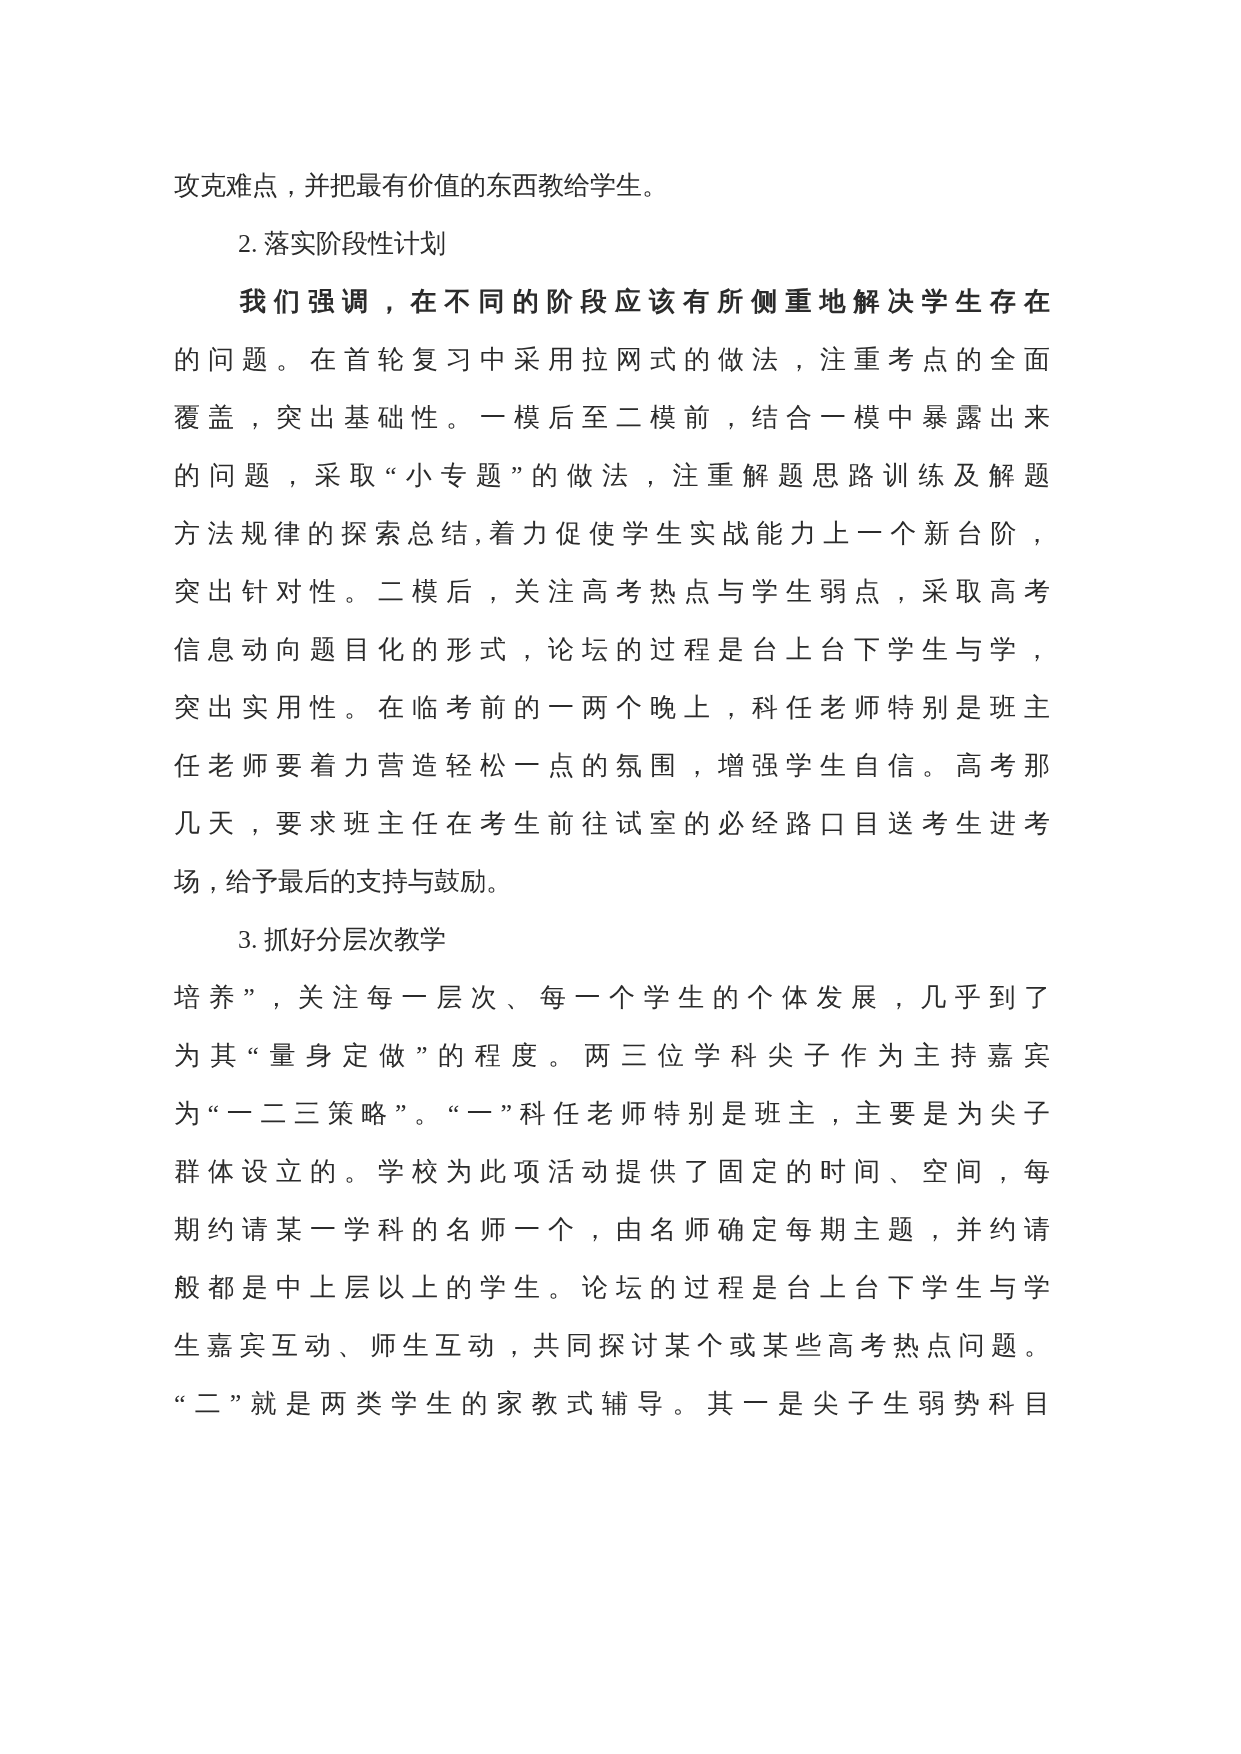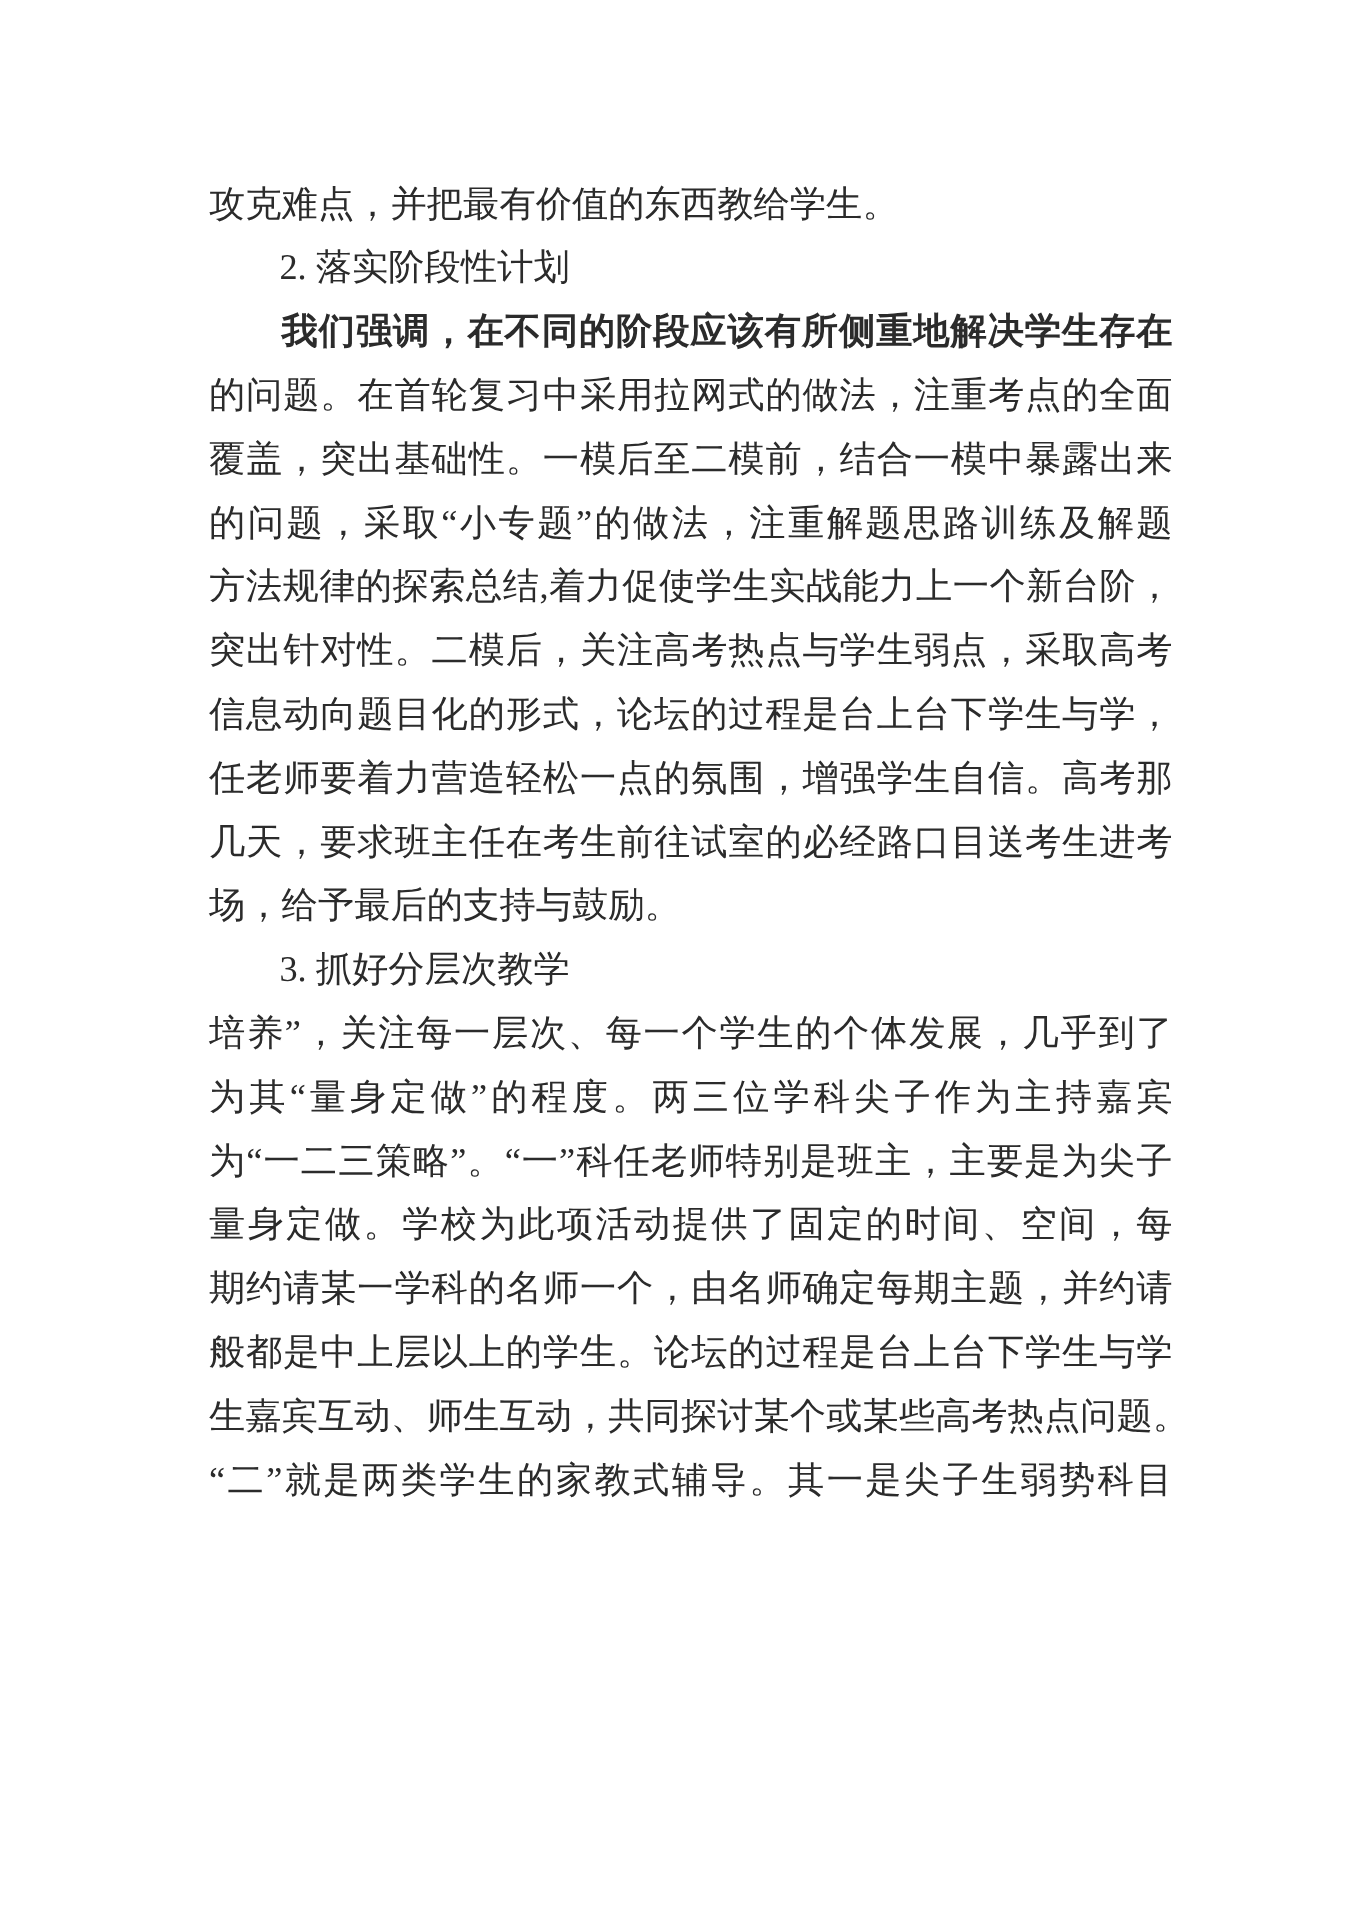--- a/index.html
+++ b/index.html
@@ -9,24 +9,24 @@
     font-family: "Liberation Serif", "DejaVu Serif", serif;
   }
   .page {
     position: relative;
     width: 1241px; height: 1754px;
     background: var(--page-bg, #ffffff);
     overflow: hidden;
   }
   .text-block {
     position: absolute;
-    left: 190px; top: 157px;
+    left: 174px; top: 157px;
     width: 876px;
     color: var(--text-color, #2b2b2b);
-    font-size: 33px;
+    font-size: 26px;
   }
   .para { margin: 0; padding: 0; }
   .line {
     display: block;
     height: 58px;
     line-height: 58px;
     white-space: nowrap;
     text-align: justify;
     text-align-last: justify;
   }
@@ -47,31 +47,32 @@
         <span class="line first last">2. 落实阶段性计划</span>
       </p>
       <p class="para body">
         <span class="line first">我们强调，在不同的阶段应该有所侧重地解决学生存在</span>
         <span class="line">的问题。在首轮复习中采用拉网式的做法，注重考点的全面</span>
         <span class="line">覆盖，突出基础性。一模后至二模前，结合一模中暴露出来</span>
         <span class="line">的问题，采取“小专题”的做法，注重解题思路训练及解题</span>
         <span class="line">方法规律的探索总结,着力促使学生实战能力上一个新台阶，</span>
         <span class="line">突出针对性。二模后，关注高考热点与学生弱点，采取高考</span>
         <span class="line">信息动向题目化的形式，论坛的过程是台上台下学生与学，</span>
+        <span class="line">突出实用性。在临考前的一两个晚上，科任老师特别是班主</span>
         <span class="line">任老师要着力营造轻松一点的氛围，增强学生自信。高考那</span>
         <span class="line">几天，要求班主任在考生前往试室的必经路口目送考生进考</span>
         <span class="line last">场，给予最后的支持与鼓励。</span>
       </p>
       <p class="para list">
         <span class="line first last">3. 抓好分层次教学</span>
       </p>
       <p class="para body">
         <span class="line">培养”，关注每一层次、每一个学生的个体发展，几乎到了</span>
         <span class="line">为其“量身定做”的程度。两三位学科尖子作为主持嘉宾</span>
         <span class="line">为“一二三策略”。“一”科任老师特别是班主，主要是为尖子</span>
-        <span class="line">量身定做。学校为此项活动提供了固定的时间、空间，每</span>
+        <span class="line">群体设立的。学校为此项活动提供了固定的时间、空间，每</span>
         <span class="line">期约请某一学科的名师一个，由名师确定每期主题，并约请</span>
         <span class="line">般都是中上层以上的学生。论坛的过程是台上台下学生与学</span>
         <span class="line">生嘉宾互动、师生互动，共同探讨某个或某些高考热点问题。</span>
         <span class="line">“二”就是两类学生的家教式辅导。其一是尖子生弱势科目</span>
       </p>
     </div>
 </div>
 
 </body></html>

